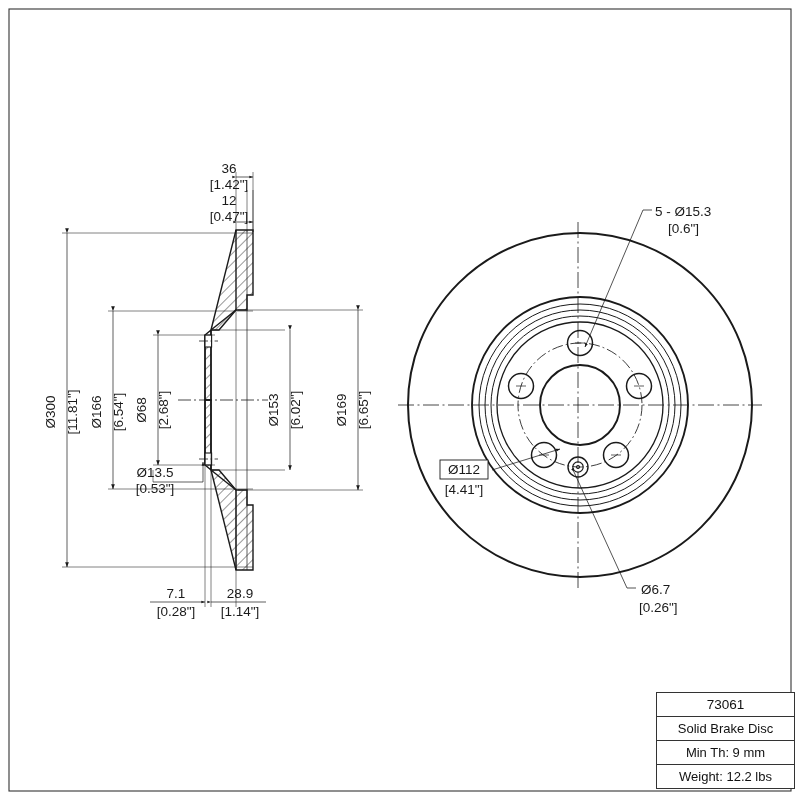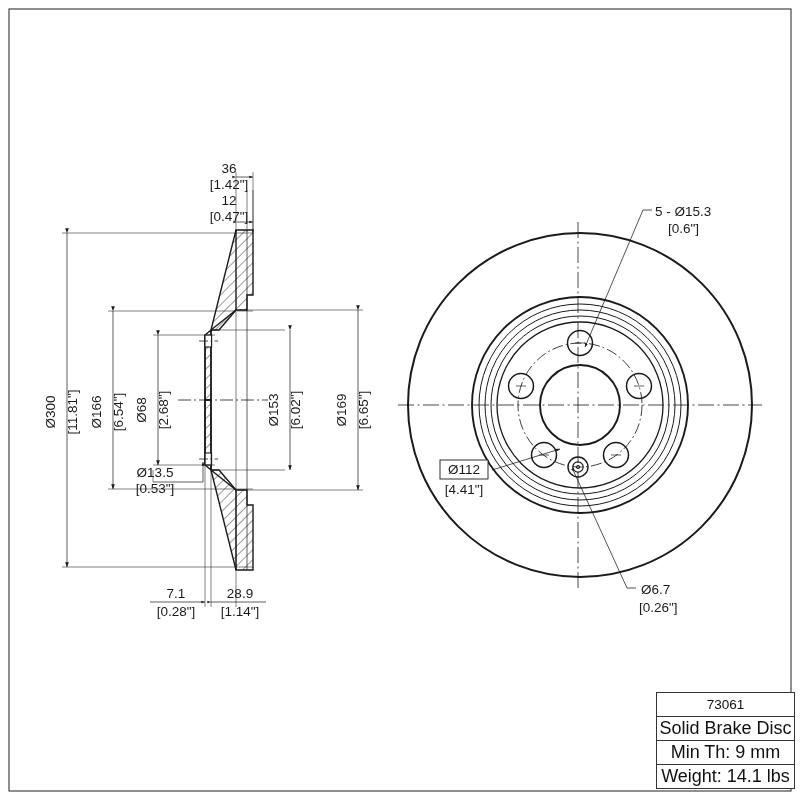--- a/index.html
+++ b/index.html
@@ -12,21 +12,21 @@
   #sheet{position:relative;width:800px;height:800px;background:#fff;}
   #drawing{position:absolute;left:0;top:0;width:800px;height:800px;}
   .tblock{
     position:absolute;left:656px;top:692px;width:137px;
     border:1px solid #333;border-bottom:none;background:#fff;
   }
   .tblock .row{
     border-bottom:1px solid #333;
     height:23px;line-height:23px;
     text-align:center;
-    font-size:18px;
+    font-size:13px;
     color:#111;
     white-space:nowrap;
     overflow:hidden;
   }
   .tblock .row.part{font-size:13.5px;}
   text{font-family:"Liberation Sans","DejaVu Sans",sans-serif;fill:#1a1a1a;}
 </style>
 </head>
 <body>
 
@@ -239,16 +239,16 @@
         <text x="641" y="594" font-size="13.5">Ø6.7</text>
         <text x="639" y="612" font-size="13.5">[0.26"]</text>
       </g>
     </g>
   </svg>
 
   <div class="tblock">
     <div class="row part">73061</div>
     <div class="row">Solid Brake Disc</div>
     <div class="row">Min Th: 9 mm</div>
-    <div class="row">Weight: 14.1 lbs</div>
+    <div class="row">Weight: 12.2 lbs</div>
   </div>
 
 </div>
 
 </body></html>

